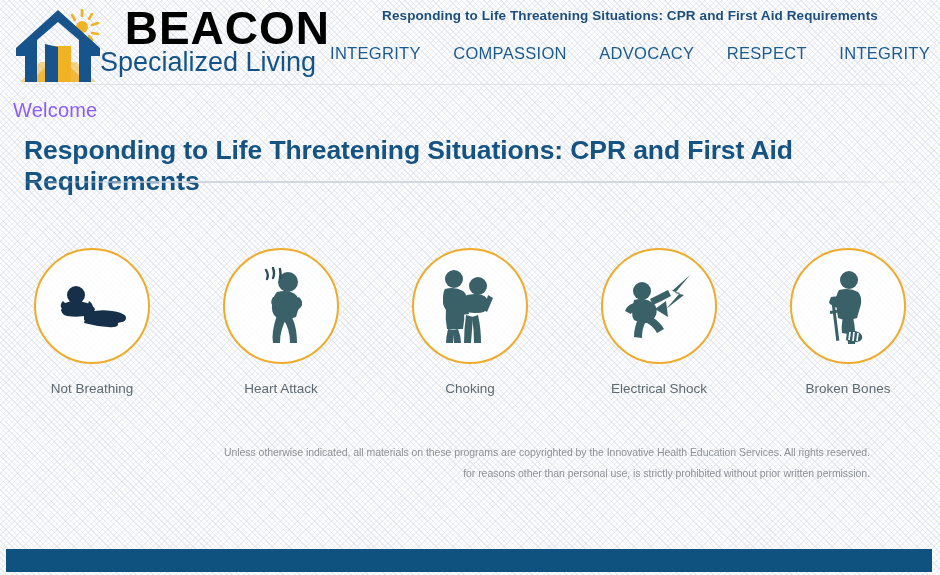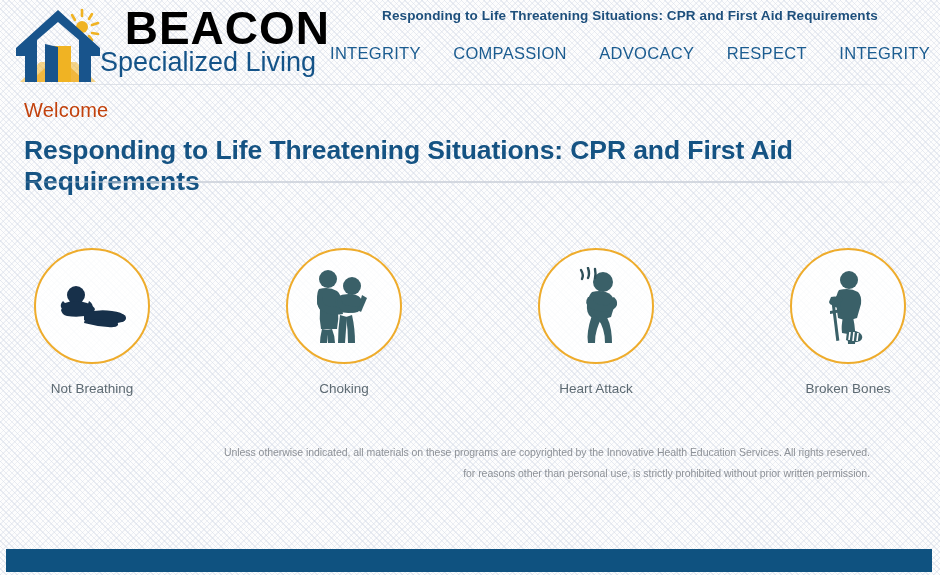--- a/index.html
+++ b/index.html
@@ -104,24 +104,24 @@
     left: 0;
     top: 84px;
     width: 940px;
     height: 1px;
     background: linear-gradient(to right, rgba(230,232,236,0) 0%, rgba(218,222,229,0.9) 12%, rgba(218,222,229,0.9) 88%, rgba(230,232,236,0) 100%);
   }
 
   
   .welcome {
     position: absolute;
-    left: 24px;
+    left: 13px;
     top: 99px;
     font-size: 20px;
-    color: #c2410c;
+    color: #8b5cf6;
     letter-spacing: 0.2px;
   }
   .main-title {
     position: absolute;
     left: 24px;
     top: 135px;
     width: 890px;
     font-size: 26.5px;
     font-weight: bold;
     color: #155383;
@@ -279,20 +279,47 @@
           </g>
         </svg>
       </span>
     </div>
     <div class="icon-label">Not Breathing</div>
   </div>
 
   <div class="icon-item">
     <div class="icon-circle">
       <span>
+        <svg width="56" height="78" viewBox="0 0 56 78">
+          <g fill="#3a6068">
+            <circle cx="35" cy="15" r="10"></circle>
+
+            <path d="M24 25 q12 -3 19 3 q4 4 3 12 l-3 10 q-10 4 -20 0 q-5 -4 -4 -13 q1 -8 5 -12 z"></path>
+
+            <path d="M20 30 q-4 6 1 10 q6 5 16 4 l0 -6 q-8 0 -11 -3 q-2 -2 0 -5 z"></path>
+            <path d="M46 30 q5 5 2 10 q-4 5 -13 5 l0 -6 q6 -1 8 -3 q2 -2 1 -5 z"></path>
+
+            <path d="M24 48 q-3 9 -4 16 q-1 6 0 12 l7 0 q0 -8 2 -14 q2 -6 4 -10 z"></path>
+            <path d="M38 48 q4 8 5 15 q1 7 1 13 l-7 0 q0 -8 -2 -14 q-2 -6 -5 -10 z"></path>
+          </g>
+
+          <g stroke="#2d4f58" stroke-width="2.4" stroke-linecap="round" fill="none">
+            <path d="M13 3 q3 5 1 9"></path>
+            <path d="M20 1 q2 6 0 10"></path>
+            <path d="M27 2 q1 5 0 9"></path>
+          </g>
+        </svg>
+      </span>
+    </div>
+    <div class="icon-label">Heart Attack</div>
+  </div>
+
+  <div class="icon-item">
+    <div class="icon-circle">
+      <span>
         <svg width="68" height="78" viewBox="0 0 68 78">
           <g fill="#3a6068">
 
             <circle cx="18" cy="12" r="9"></circle>
             <path d="M9 22 q10 -3 18 2 q4 3 4 10 l-2 10 q-10 3 -18 0 q-4 -4 -4 -12 q0 -7 2 -10 z"></path>
             <path d="M12 62 q-2 8 -2 14 l7 0 q0 -7 2 -13 z"></path>
             <path d="M22 62 q3 7 3 14 l-7 0 q0 -7 -2 -13 z"></path>
             <path d="M10 42 q-1 10 1 20 l16 0 q2 -10 1 -20 z"></path>
 
             <circle cx="42" cy="19" r="9"></circle>
@@ -310,44 +337,44 @@
           </g>
         </svg>
       </span>
     </div>
     <div class="icon-label">Choking</div>
   </div>
 
   <div class="icon-item">
     <div class="icon-circle">
       <span>
-        <svg width="56" height="78" viewBox="0 0 56 78">
-          <g fill="#3a6068">
-            <circle cx="35" cy="15" r="10"></circle>
-
-            <path d="M24 25 q12 -3 19 3 q4 4 3 12 l-3 10 q-10 4 -20 0 q-5 -4 -4 -13 q1 -8 5 -12 z"></path>
-
-            <path d="M20 30 q-4 6 1 10 q6 5 16 4 l0 -6 q-8 0 -11 -3 q-2 -2 0 -5 z"></path>
-            <path d="M46 30 q5 5 2 10 q-4 5 -13 5 l0 -6 q6 -1 8 -3 q2 -2 1 -5 z"></path>
-
-            <path d="M24 48 q-3 9 -4 16 q-1 6 0 12 l7 0 q0 -8 2 -14 q2 -6 4 -10 z"></path>
-            <path d="M38 48 q4 8 5 15 q1 7 1 13 l-7 0 q0 -8 -2 -14 q-2 -6 -5 -10 z"></path>
-          </g>
-
-          <g stroke="#2d4f58" stroke-width="2.4" stroke-linecap="round" fill="none">
-            <path d="M13 3 q3 5 1 9"></path>
-            <path d="M20 1 q2 6 0 10"></path>
-            <path d="M27 2 q1 5 0 9"></path>
+        <svg width="74" height="74" viewBox="0 0 74 74">
+          <g fill="#3a6068">
+
+            <circle cx="20" cy="22" r="9"></circle>
+
+            <path d="M12 31 q12 -3 20 4 q4 4 2 11 l-4 7 q-10 3 -18 -2 q-4 -6 0 -20 z"></path>
+
+            <path d="M28 30 q10 -5 18 -9 l3 6 q-9 5 -18 9 z"></path>
+
+            <path d="M12 34 q-7 2 -9 8 l6 3 q2 -4 7 -5 z"></path>
+
+            <path d="M16 50 q-4 9 -4 18 l8 1 q0 -9 3 -15 z"></path>
+            <path d="M30 48 q8 5 12 12 l-7 4 q-4 -7 -10 -10 z"></path>
+          </g>
+
+          <g fill="#3a6068">
+            <path d="M68 6 L50 22 L58 24 L44 40 L62 26 L53 24 Z"></path>
+            <path d="M44 32 L46 48 L33 40 Z"></path>
           </g>
         </svg>
       </span>
     </div>
-    <div class="icon-label">Heart Attack</div>
-  </div>
-
+    <div class="icon-label">Electrical Shock</div>
+  </div>
 
 
   <div class="icon-item">
     <div class="icon-circle">
       <span>
         <svg width="58" height="78" viewBox="0 0 58 78">
           <g fill="#3a6068">
             <circle cx="30" cy="13" r="9"></circle>
 
             <path d="M20 23 q11 -3 19 2 q4 4 3 12 l-4 14 q-10 4 -19 0 l-2 -15 q0 -9 3 -13 z"></path>

